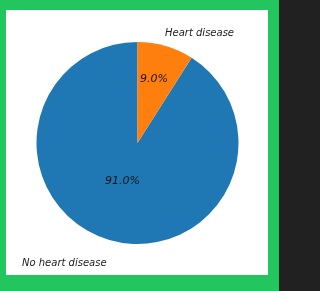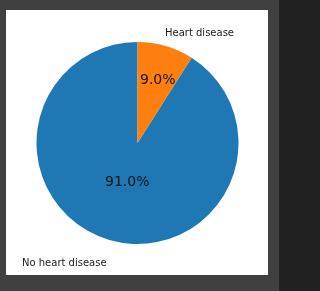--- a/index.html
+++ b/index.html
@@ -5,23 +5,24 @@
 <style>
   html, body {
     margin: 0;
     padding: 0;
     background: #212121;
   }
   #screenshot {
     position: relative;
     width: 279px;
     height: 291px;
-    background: #404040;
+    background: #22c55e;
     overflow: hidden;
     font-family: "DejaVu Sans", "Liberation Sans", sans-serif;
+    font-style: italic;
   }
   #figure-canvas {
     position: absolute;
     left: 6px;
     top: 10px;
     width: 262px;
     height: 265px;
     background: #ffffff;
   }
   #pie-plot-area {
@@ -39,21 +40,21 @@
   }
   .chart-text {
     position: absolute;
     white-space: nowrap;
     font-family: "DejaVu Sans", "Liberation Sans", sans-serif;
     font-size: 10px;
     line-height: 12px;
     color: #202020;
   }
   .slice-pct-label {
-    font-size: 14px;
+    font-size: 11px;
     color: #141414;
     font-weight: 400;
   }
   .outer-slice-label {
     font-size: 10px;
     color: #1a1a1a;
   }
   
   #label-heart-disease {
     left: 159px;

